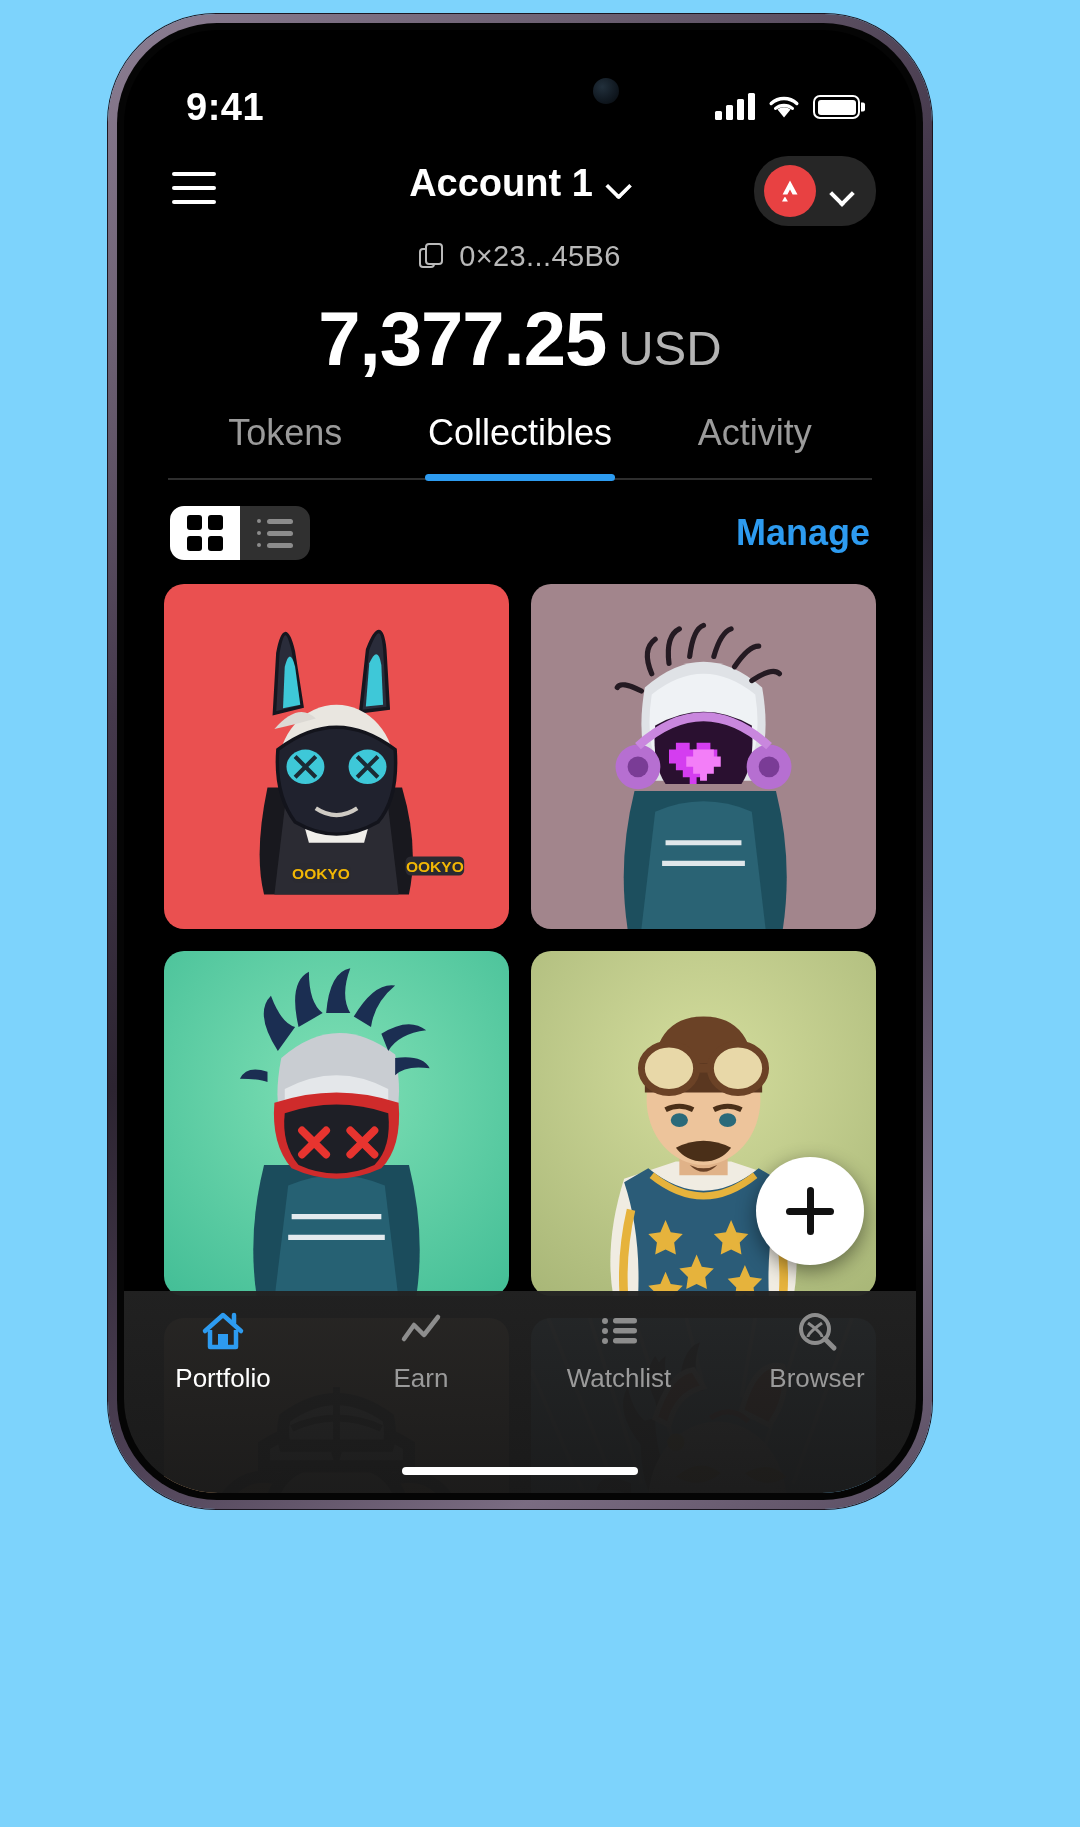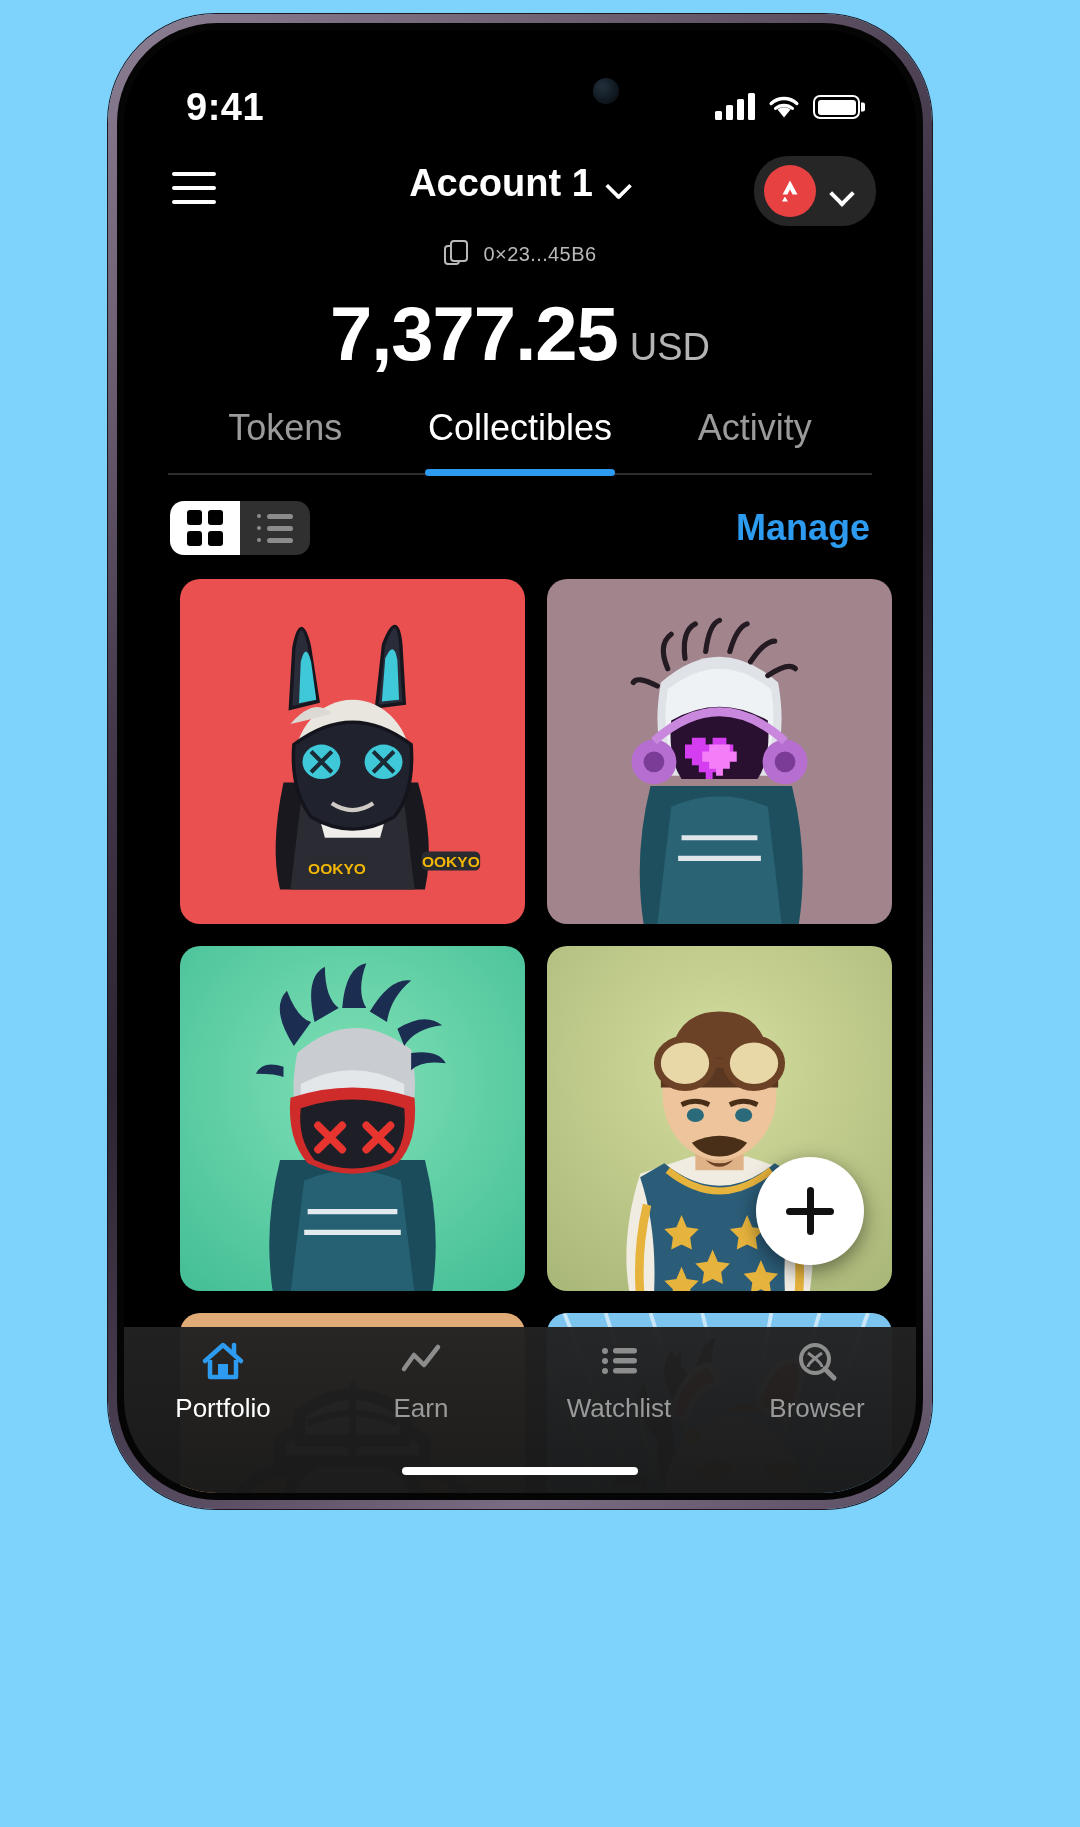--- a/index.html
+++ b/index.html
@@ -111,29 +111,29 @@
   .addr-row {
     display: flex; align-items: center; justify-content: center; gap: 14px;
     margin-top: 6px;
   }
   .copy-ico { width: 26px; height: 28px; position: relative; }
   .copy-ico b {
     position: absolute; border: 2.5px solid #b9b9b9; border-radius: 4px;
   }
   .copy-ico b:nth-child(1) { left: 0; top: 5px; width: 16px; height: 20px; }
   .copy-ico b:nth-child(2) { left: 6px; top: 0; width: 18px; height: 22px; background: #000; }
-  .addr { color: #b9b9b9; font-size: 20px; letter-spacing: 0.4px; }
+  .addr { color: #b9b9b9; font-size: 29px; letter-spacing: 0.4px; }
 
   .balance-row {
     display: flex; align-items: baseline; justify-content: center; gap: 12px;
     margin-top: 22px;
     text-align: center;
   }
   .bal-amount { color: #fff; font-size: 76px; font-weight: bold; letter-spacing: -1px; }
-  .bal-cur { color: #b4b4b4; font-size: 38px; font-weight: 500; }
+  .bal-cur { color: #b4b4b4; font-size: 49px; font-weight: 500; }
   .change-row {
     display: flex; align-items: center; justify-content: center; gap: 11px; margin-top: 10px;
   }
   .tri { width: 0; height: 0; border-left: 11px solid transparent; border-right: 11px solid transparent; }
   .chg-val { font-size: 30px; font-weight: 500; }
   .chg-pct { color: #c3c3c3; font-size: 30px; font-weight: 500; }
 
   
   .tabs {
     display: flex; margin: 30px 44px 0 44px;
@@ -166,40 +166,40 @@
   .list-glyph span em { display: block; width: 26px; height: 5px; background: #8c8c8c; border-radius: 3px; }
   .manage { color: #2d9bf0; font-size: 36px; font-weight: bold; cursor: pointer; }
 
   
   .nft-grid {
     display: grid; grid-template-columns: 1fr 1fr; gap: 22px;
     padding: 24px 40px 0 40px;
   }
   .nft {
     position: relative; width: 100%; padding-top: 100%;
-    border-radius: 20px; overflow: hidden; cursor: pointer; margin-left: 16px;
+    border-radius: 20px; overflow: hidden; cursor: pointer;
   }
   .nft > svg { position: absolute; inset: 0; width: 100%; height: 100%; display: block; }
 
   
   .fab {
     position: absolute; right: 52px; bottom: 228px;
     width: 108px; height: 108px; border-radius: 50%; background: #fff;
     display: flex; align-items: center; justify-content: center; cursor: pointer; z-index: 20;
     box-shadow: 0 6px 20px rgba(0,0,0,.45);
   }
   .fab b, .fab i { position: absolute; background: #111; border-radius: 4px; }
   .fab b { width: 48px; height: 7px; }
   .fab i { width: 7px; height: 48px; }
 
   
   .bottomnav {
-    position: absolute; left: 0; right: 0; bottom: 0; height: 166px; z-index: 25;
+    position: absolute; left: 0; right: 0; bottom: 0; height: 202px; z-index: 25;
     background: linear-gradient(180deg, rgba(34,34,34,.97) 0%, rgba(26,26,26,.99) 100%);
-    display: flex; align-items: flex-start; padding-top: 12px;
+    display: flex; align-items: flex-start; padding-top: 18px;
   }
   .navitem {
     flex: 1; display: flex; flex-direction: column; align-items: center; gap: 10px; cursor: pointer;
   }
   .navlabel { font-size: 26px; color: #9a9a9a; }
   .navitem.active .navlabel { color: #fff; }
   .homebar {
     position: absolute; left: 50%; transform: translateX(-50%); bottom: 18px;
     width: 236px; height: 8px; border-radius: 6px; background: #fff; z-index: 26;
   }

